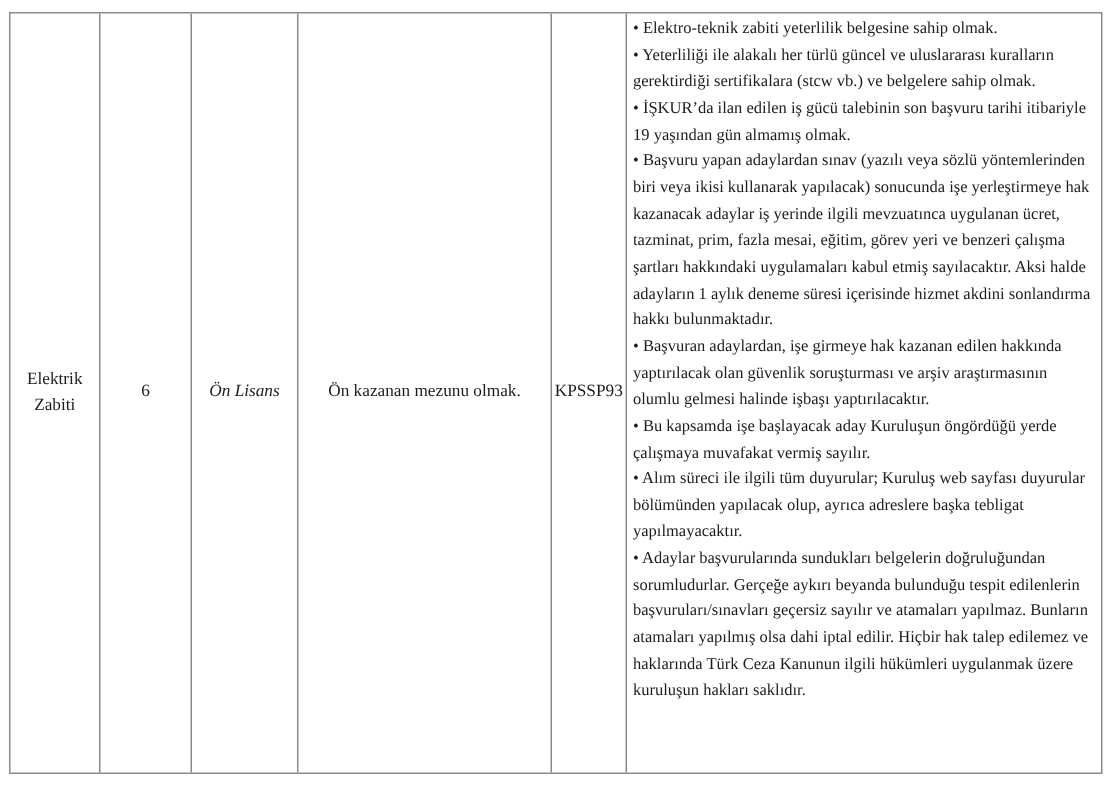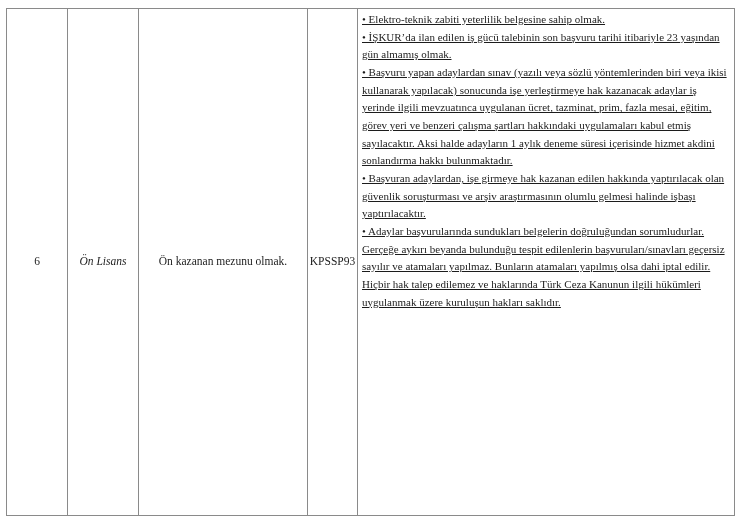--- a/index.html
+++ b/index.html
@@ -15,21 +15,21 @@
     left: 6px; top: 8px;
     width: 729px; height: 508px;
     border: 1px solid #8a8a8a;
     display: flex;
     background: #ffffff;
   }
   .cell {
     border-right: 1px solid #8a8a8a;
     height: 100%;
   }
-  .cell:last-child { border-right: none; text-decoration: underline; }
+  .cell:last-child { border-right: none; }
   .cell.center {
     display: flex;
     flex-direction: column;
     align-items: center;
     justify-content: center;
     text-align: center;
     font-size: 11.5px;
     line-height: 17.5px;
     padding: 2px 3px;
   }
@@ -45,32 +45,38 @@
     line-height: 17.65px;
     text-align: left;
     overflow: hidden;
   }
   .req-item { white-space: normal; }
 </style>
 </head>
 <body>
 
 <div class="doc-table">
+  <div class="cell c1 center">
+    <span>Elektrik Zabiti</span>
+  </div>
   <div class="cell c2 center">
     <span>6</span>
   </div>
   <div class="cell c3 center">
     <span>Ön Lisans</span>
   </div>
   <div class="cell c4 center">
     <span>Ön kazanan mezunu olmak.</span>
   </div>
   <div class="cell c5 center">
     <span>KPSSP93</span>
   </div>
   <div class="cell c6">
       <div class="req-item">• Elektro-teknik zabiti yeterlilik belgesine sahip olmak.</div>
-      <div class="req-item">• İŞKUR’da ilan edilen iş gücü talebinin son başvuru tarihi itibariyle 23 yaşından gün almamış olmak.</div>
+      <div class="req-item">• Yeterliliği ile alakalı her türlü güncel ve uluslararası kuralların gerektirdiği sertifikalara (stcw vb.) ve belgelere sahip olmak.</div>
+      <div class="req-item">• İŞKUR’da ilan edilen iş gücü talebinin son başvuru tarihi itibariyle 19 yaşından gün almamış olmak.</div>
       <div class="req-item">• Başvuru yapan adaylardan sınav (yazılı veya sözlü yöntemlerinden biri veya ikisi kullanarak yapılacak) sonucunda işe yerleştirmeye hak kazanacak adaylar iş yerinde ilgili mevzuatınca uygulanan ücret, tazminat, prim, fazla mesai, eğitim, görev yeri ve benzeri çalışma şartları hakkındaki uygulamaları kabul etmiş sayılacaktır. Aksi halde adayların 1 aylık deneme süresi içerisinde hizmet akdini sonlandırma hakkı bulunmaktadır.</div>
       <div class="req-item">• Başvuran adaylardan, işe girmeye hak kazanan edilen hakkında yaptırılacak olan güvenlik soruşturması ve arşiv araştırmasının olumlu gelmesi halinde işbaşı yaptırılacaktır.</div>
+      <div class="req-item">• Bu kapsamda işe başlayacak aday Kuruluşun öngördüğü yerde çalışmaya muvafakat vermiş sayılır.</div>
+      <div class="req-item">• Alım süreci ile ilgili tüm duyurular; Kuruluş web sayfası duyurular bölümünden yapılacak olup, ayrıca adreslere başka tebligat yapılmayacaktır.</div>
       <div class="req-item">• Adaylar başvurularında sundukları belgelerin doğruluğundan sorumludurlar. Gerçeğe aykırı beyanda bulunduğu tespit edilenlerin başvuruları/sınavları geçersiz sayılır ve atamaları yapılmaz. Bunların atamaları yapılmış olsa dahi iptal edilir. Hiçbir hak talep edilemez ve haklarında Türk Ceza Kanunun ilgili hükümleri uygulanmak üzere kuruluşun hakları saklıdır.</div>
     </div>
 </div>
 
 </body></html>

